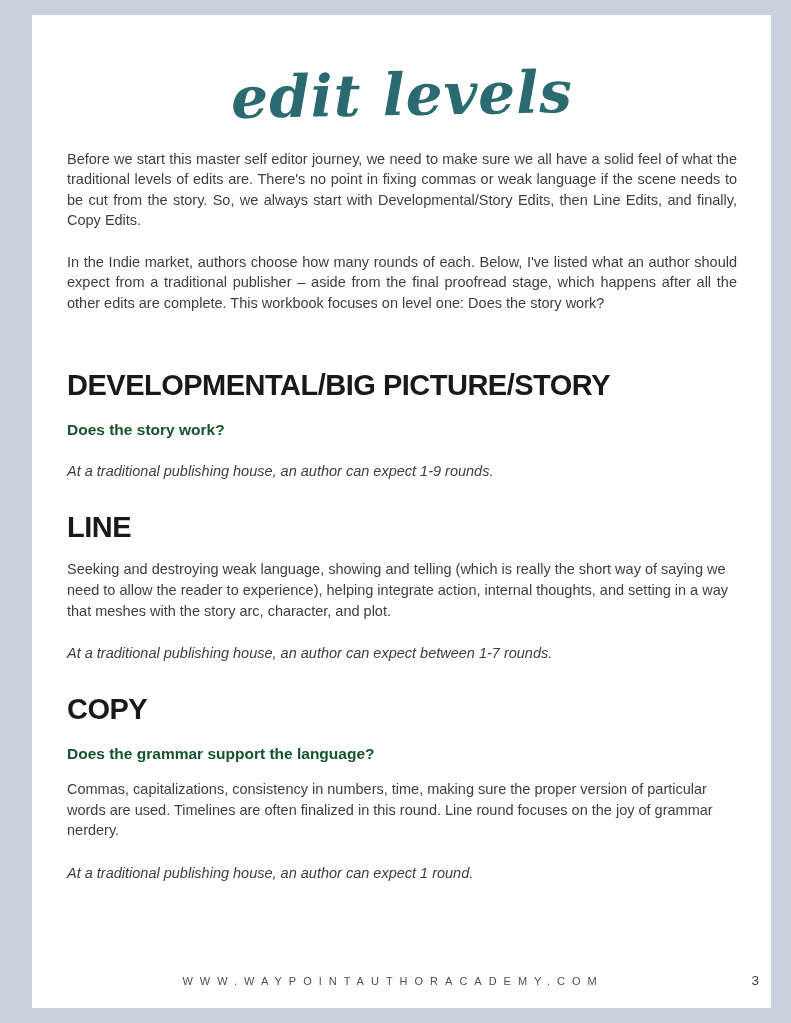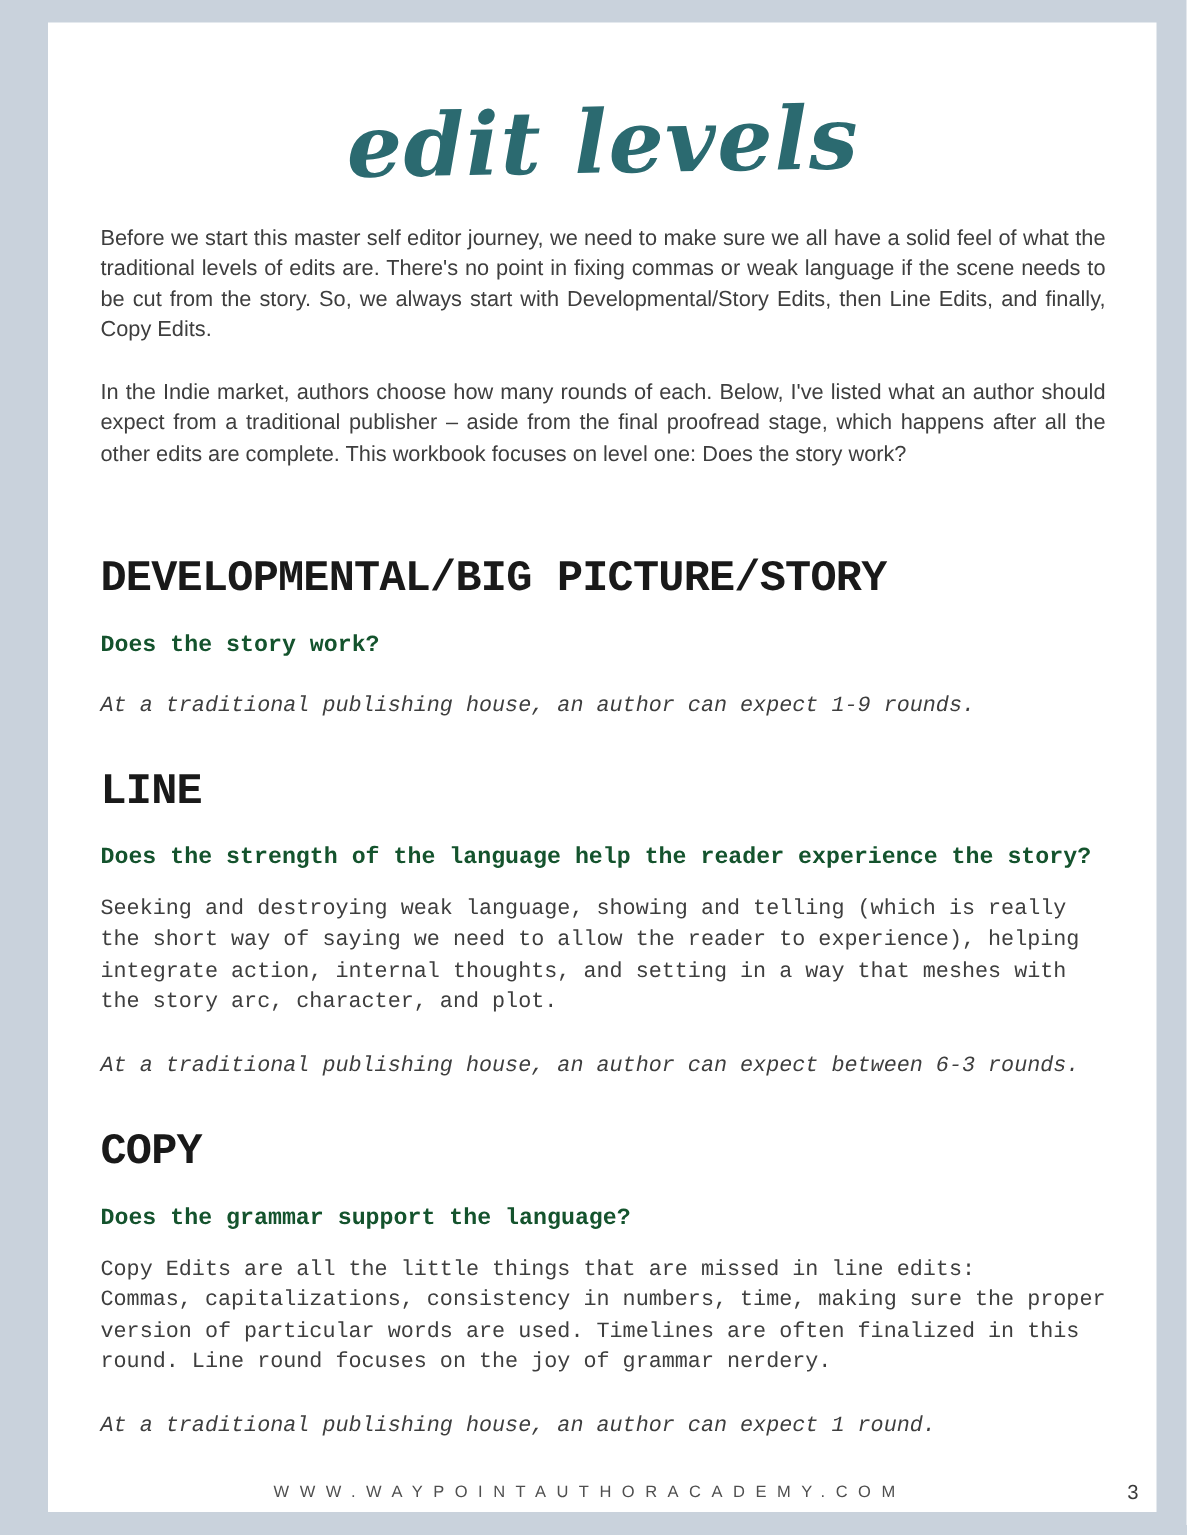--- a/index.html
+++ b/index.html
@@ -38,21 +38,21 @@
     transform: rotate(-1deg);
   }
   p.intro {
     margin: 21px 0 0;
     text-align: justify;
     font-size: 14.5px;
     line-height: 20.6px;
     color: #3e3e3e;
   }
   p.intro.first { margin-top: 17px; }
-  .level { margin-top: 56px; font-family: Liberation Mono, monospace; }
+  .level { margin-top: 56px; }
   .level ~ .level { margin-top: 31px; }
   .level h2 {
     margin: 0;
     font-size: 29px;
     line-height: 1.1;
     letter-spacing: -0.5px;
     font-weight: bold;
     color: #191919;
   }
   .level h3 {
@@ -69,21 +69,21 @@
   }
   .level .note {
     margin: 22px 0 0;
     font-style: italic;
     font-size: 14.5px;
     line-height: 20px;
     color: #3e3e3e;
   }
   footer {
     position: absolute;
-    left: 0; right: 0; bottom: 6px;
+    left: 0; right: 0; bottom: 20px;
     height: 18px;
   }
   .footer-url {
     position: absolute;
     left: 50%; transform: translateX(-52%);
     bottom: 1px;
     font-size: 11px;
     letter-spacing: 7px;
     color: #4f4f4f;
     white-space: nowrap;
@@ -108,31 +108,29 @@
 
       <p class="intro">In the Indie market, authors choose how many rounds of each. Below, I've listed what an author should expect from a traditional publisher – aside from the final proofread stage, which happens after all the other edits are complete. This workbook focuses on level one: Does the story work?</p>
 
       <section class="level">
         <h2>DEVELOPMENTAL/BIG PICTURE/STORY</h2>
         <h3>Does the story work?</h3>
         <p class="note">At a traditional publishing house, an author can expect 1-9 rounds.</p>
       </section>
         <section class="level">
         <h2>LINE</h2>
-        <h3>Does the strength of the language help the reader experience the story?</h3>
         <div class="body">
             <div>Seeking and destroying weak language, showing and telling (which is really the short way of saying we need to allow the reader to experience), helping integrate action, internal thoughts, and setting in a way that meshes with the story arc, character, and plot.</div>
           </div>
-        <p class="note">At a traditional publishing house, an author can expect between 6-3 rounds.</p>
+        <p class="note">At a traditional publishing house, an author can expect between 1-7 rounds.</p>
       </section>
         <section class="level">
         <h2>COPY</h2>
         <h3>Does the grammar support the language?</h3>
         <div class="body">
-            <div>Copy Edits are all the little things that are missed in line edits:</div>
             <div>Commas, capitalizations, consistency in numbers, time, making sure the proper version of particular words are used. Timelines are often finalized in this round. Line round focuses on the joy of grammar nerdery.</div>
           </div>
         <p class="note">At a traditional publishing house, an author can expect 1 round.</p>
       </section>
 
     </div>
 
     <footer>
       <span class="footer-url">WWW.WAYPOINTAUTHORACADEMY.COM</span>
       <span class="page-number">3</span>

